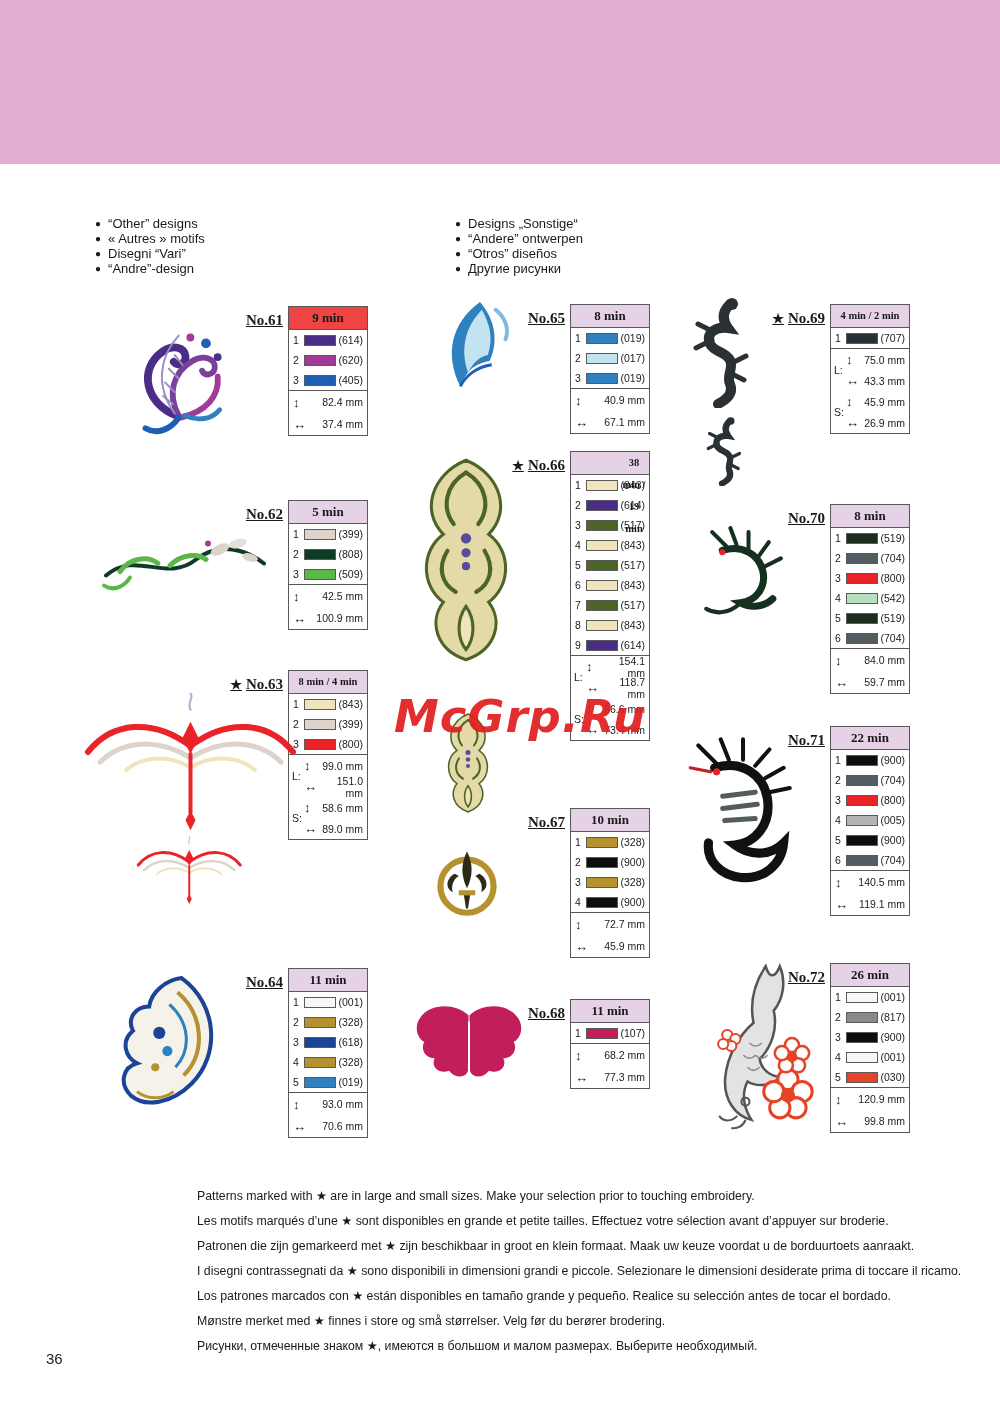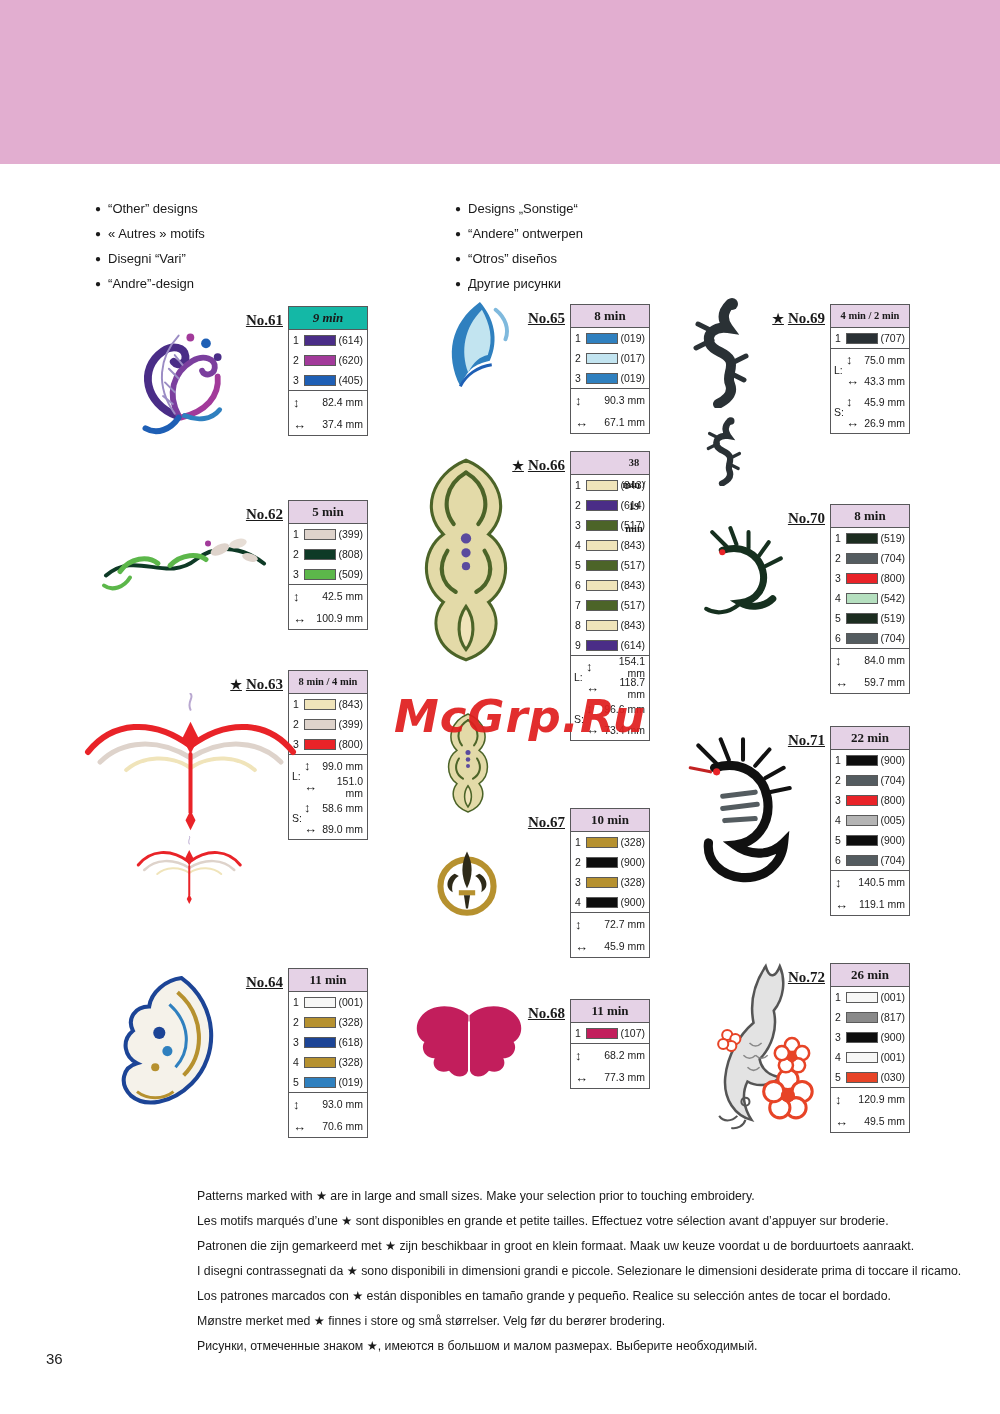--- a/index.html
+++ b/index.html
@@ -1,19 +1,19 @@
 <!DOCTYPE html>
 <html><head>
 <meta charset="utf-8">
 <style>
   html,body{margin:0;padding:0;background:#fff;}
   #page{position:relative;width:1000px;height:1414px;background:#fff;overflow:hidden;
         font-family:"Liberation Sans",sans-serif;color:#1a1a1a;}
   .band{position:absolute;left:0;top:0;width:1000px;height:164px;}
-  .bullets{position:absolute;top:196px;font-size:13px;line-height:25px;}
+  .bullets{position:absolute;top:216px;font-size:13px;line-height:15px;}
   .bullets.left{left:95px;}
   .bullets.right{left:455px;}
   .bullet-line{white-space:nowrap;}
   .bullet-dot{font-size:10px;margin-right:7px;vertical-align:1px;}
   .design{position:absolute;width:160px;}
   .dlabel{position:absolute;left:0;top:6px;width:71px;text-align:right;
           font-family:"Liberation Serif",serif;font-weight:bold;font-size:15px;white-space:nowrap;text-decoration:underline;}
   .star{margin-right:4px;font-size:13px;}
   .dtable{position:absolute;left:76px;top:0;width:80px;border:1.5px solid #58585a;background:#fff;box-sizing:border-box;}
   .thead{height:22px;line-height:22px;text-align:center;border-bottom:1.5px solid #58585a;
@@ -53,21 +53,21 @@
   <div class="bullets right" id="bullets-right">
       <div class="bullet-line"><span class="bullet-dot">●</span><span>Designs „Sonstige“</span></div>
       <div class="bullet-line"><span class="bullet-dot">●</span><span>“Andere” ontwerpen</span></div>
       <div class="bullet-line"><span class="bullet-dot">●</span><span>“Otros” diseños</span></div>
       <div class="bullet-line"><span class="bullet-dot">●</span><span>Другие рисунки</span></div>
     </div>
   <div id="designs">
       <div class="design" style="left: 212px; top: 306px;">
         <div class="dlabel"><span>No.61</span></div>
         <div class="dtable">
-          <div class="thead" style="background: #14b8a6; font-style: italic;">9 min</div>
+          <div class="thead" style="background: #ef4444;">9 min</div>
           <div class="trow">
             <span class="tnum">1</span>
             <span class="swatch" style="background: rgb(74, 45, 135);"></span>
             <span class="tcode">(614)</span>
           </div>
           <div class="trow">
             <span class="tnum">2</span>
             <span class="swatch" style="background: rgb(162, 58, 154);"></span>
             <span class="tcode">(620)</span>
           </div>
@@ -220,21 +220,21 @@
             <span class="tcode">(017)</span>
           </div>
           <div class="trow">
             <span class="tnum">3</span>
             <span class="swatch" style="background: rgb(47, 128, 191);"></span>
             <span class="tcode">(019)</span>
           </div>
           <div class="dims">
             <div class="dimrow">
               <span class="arrow">↕</span>
-              <span class="dimval">90.3 mm</span>
+              <span class="dimval">40.9 mm</span>
             </div>
             <div class="dimrow">
               <span class="arrow">↔</span>
               <span class="dimval">67.1 mm</span>
             </div>
           </div>
         </div>
       </div>
       <div class="design" style="left: 494px; top: 451px;">
         <div class="dlabel"><span class="star">★</span><span>No.66</span></div>
@@ -524,21 +524,21 @@
             <span class="swatch" style="background: rgb(231, 68, 39);"></span>
             <span class="tcode">(030)</span>
           </div>
           <div class="dims">
             <div class="dimrow">
               <span class="arrow">↕</span>
               <span class="dimval">120.9 mm</span>
             </div>
             <div class="dimrow">
               <span class="arrow">↔</span>
-              <span class="dimval">49.5 mm</span>
+              <span class="dimval">99.8 mm</span>
             </div>
           </div>
         </div>
       </div>
       <div class="artwork" style="left: 112px; top: 318px; width: 145px; height: 122px;">
         <svg viewBox="0 0 140 125" preserveAspectRatio="xMidYMid meet">
   <g fill="none" stroke-linecap="round">
    <path d="M62 100 C30 88 22 52 48 34 C58 27 70 30 71 39 C72 47 63 50 59 45" stroke="#4a2d87" stroke-width="8"></path>
    <path d="M64 100 C52 78 58 56 78 44 C90 37 102 42 101 51 C100 59 90 60 88 54" stroke="#7b3f9e" stroke-width="6"></path>
    <path d="M66 102 C92 96 106 80 104 60" stroke="#a23a9a" stroke-width="6"></path>

